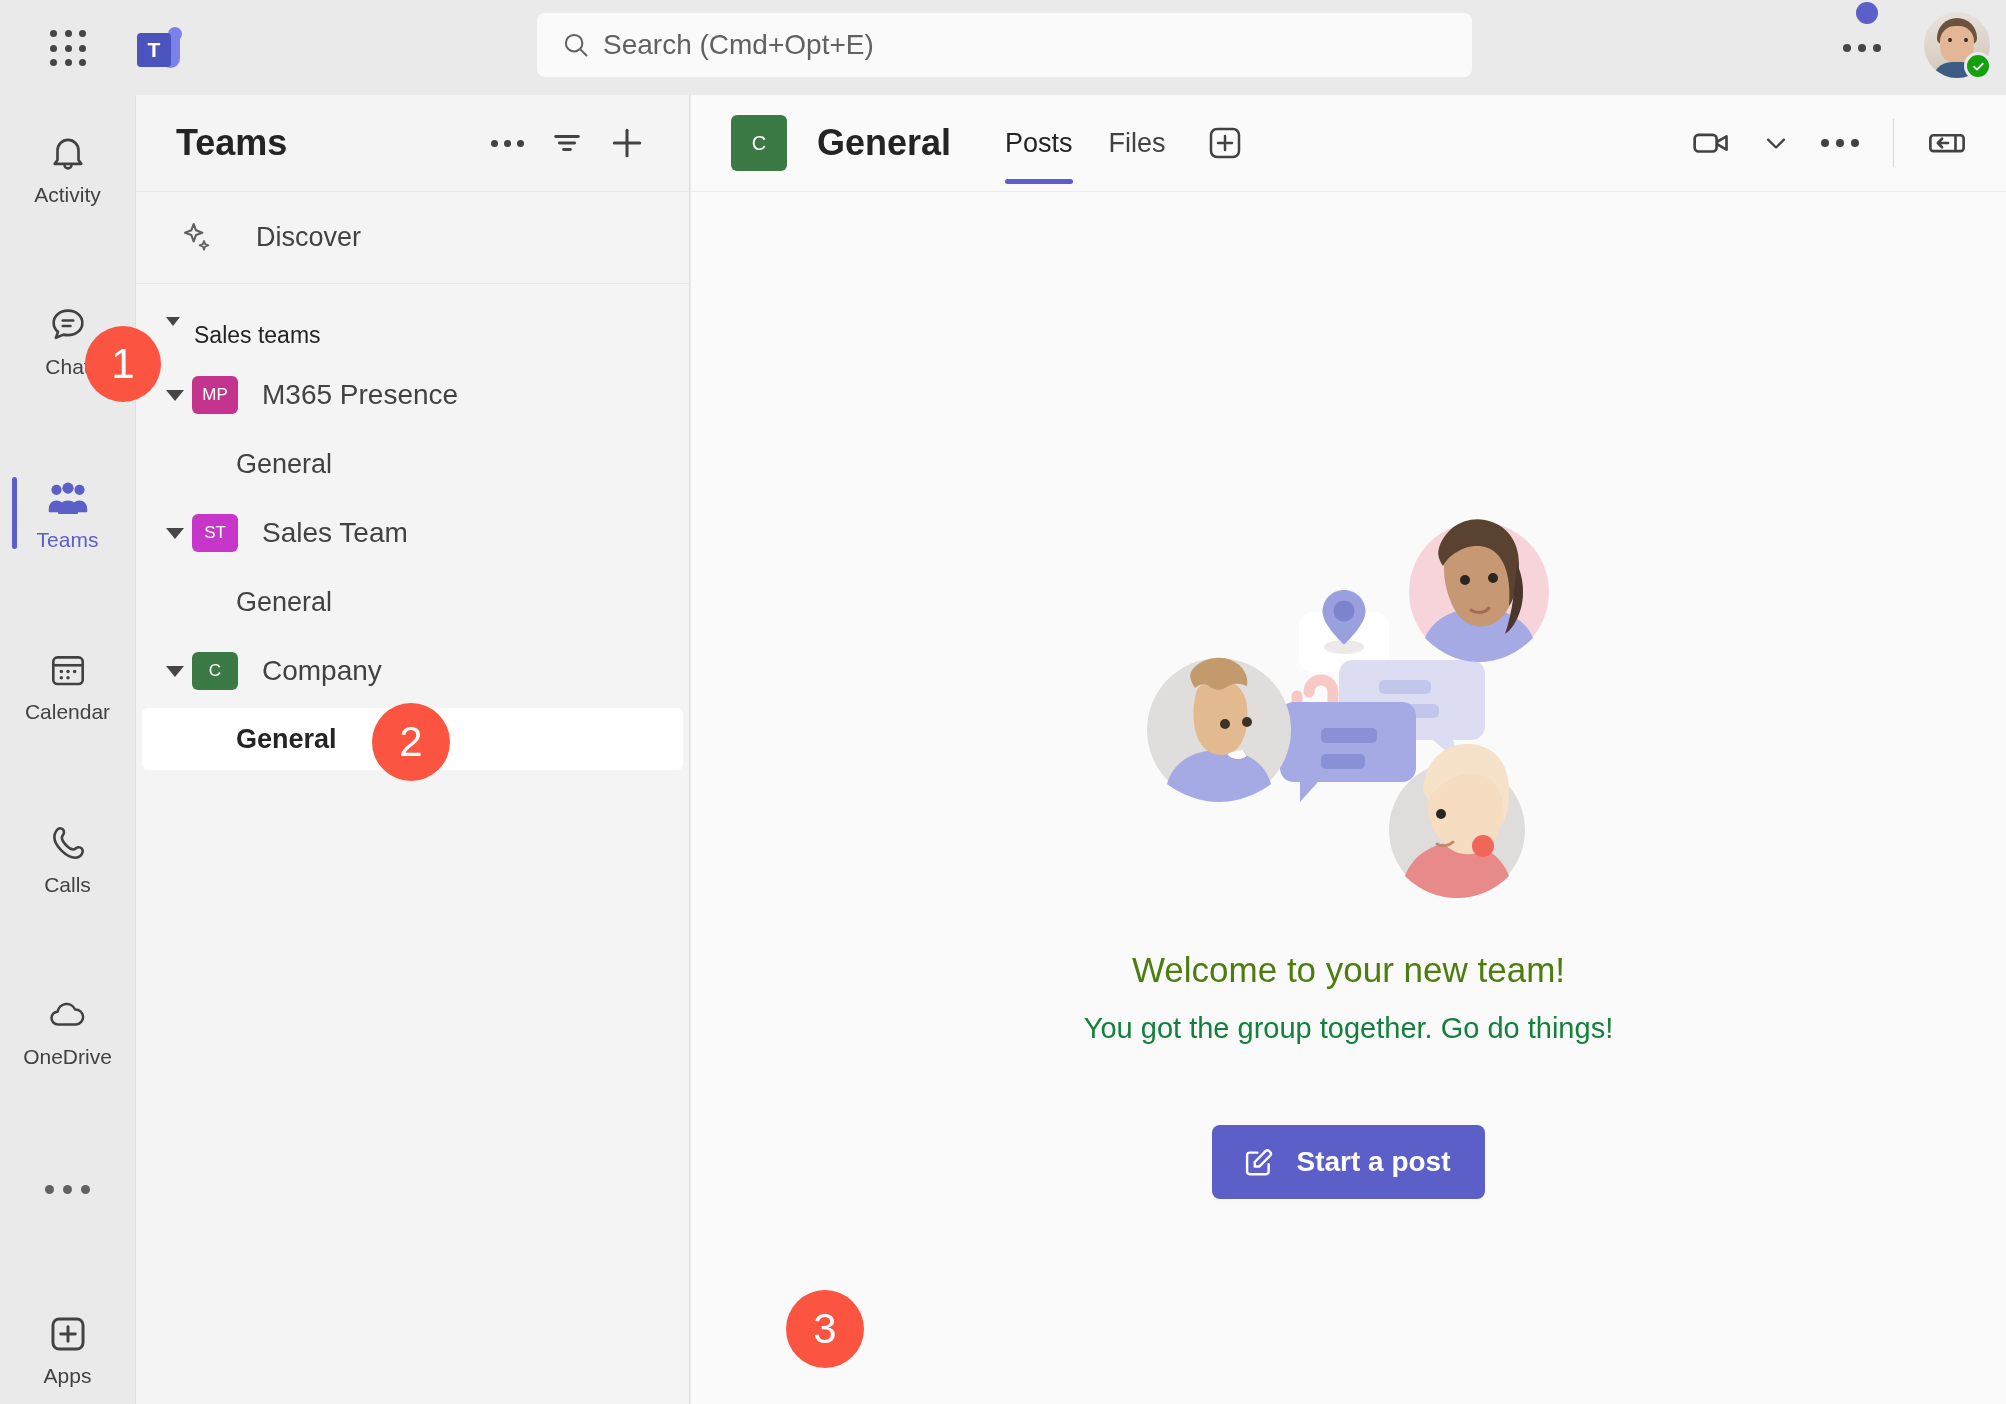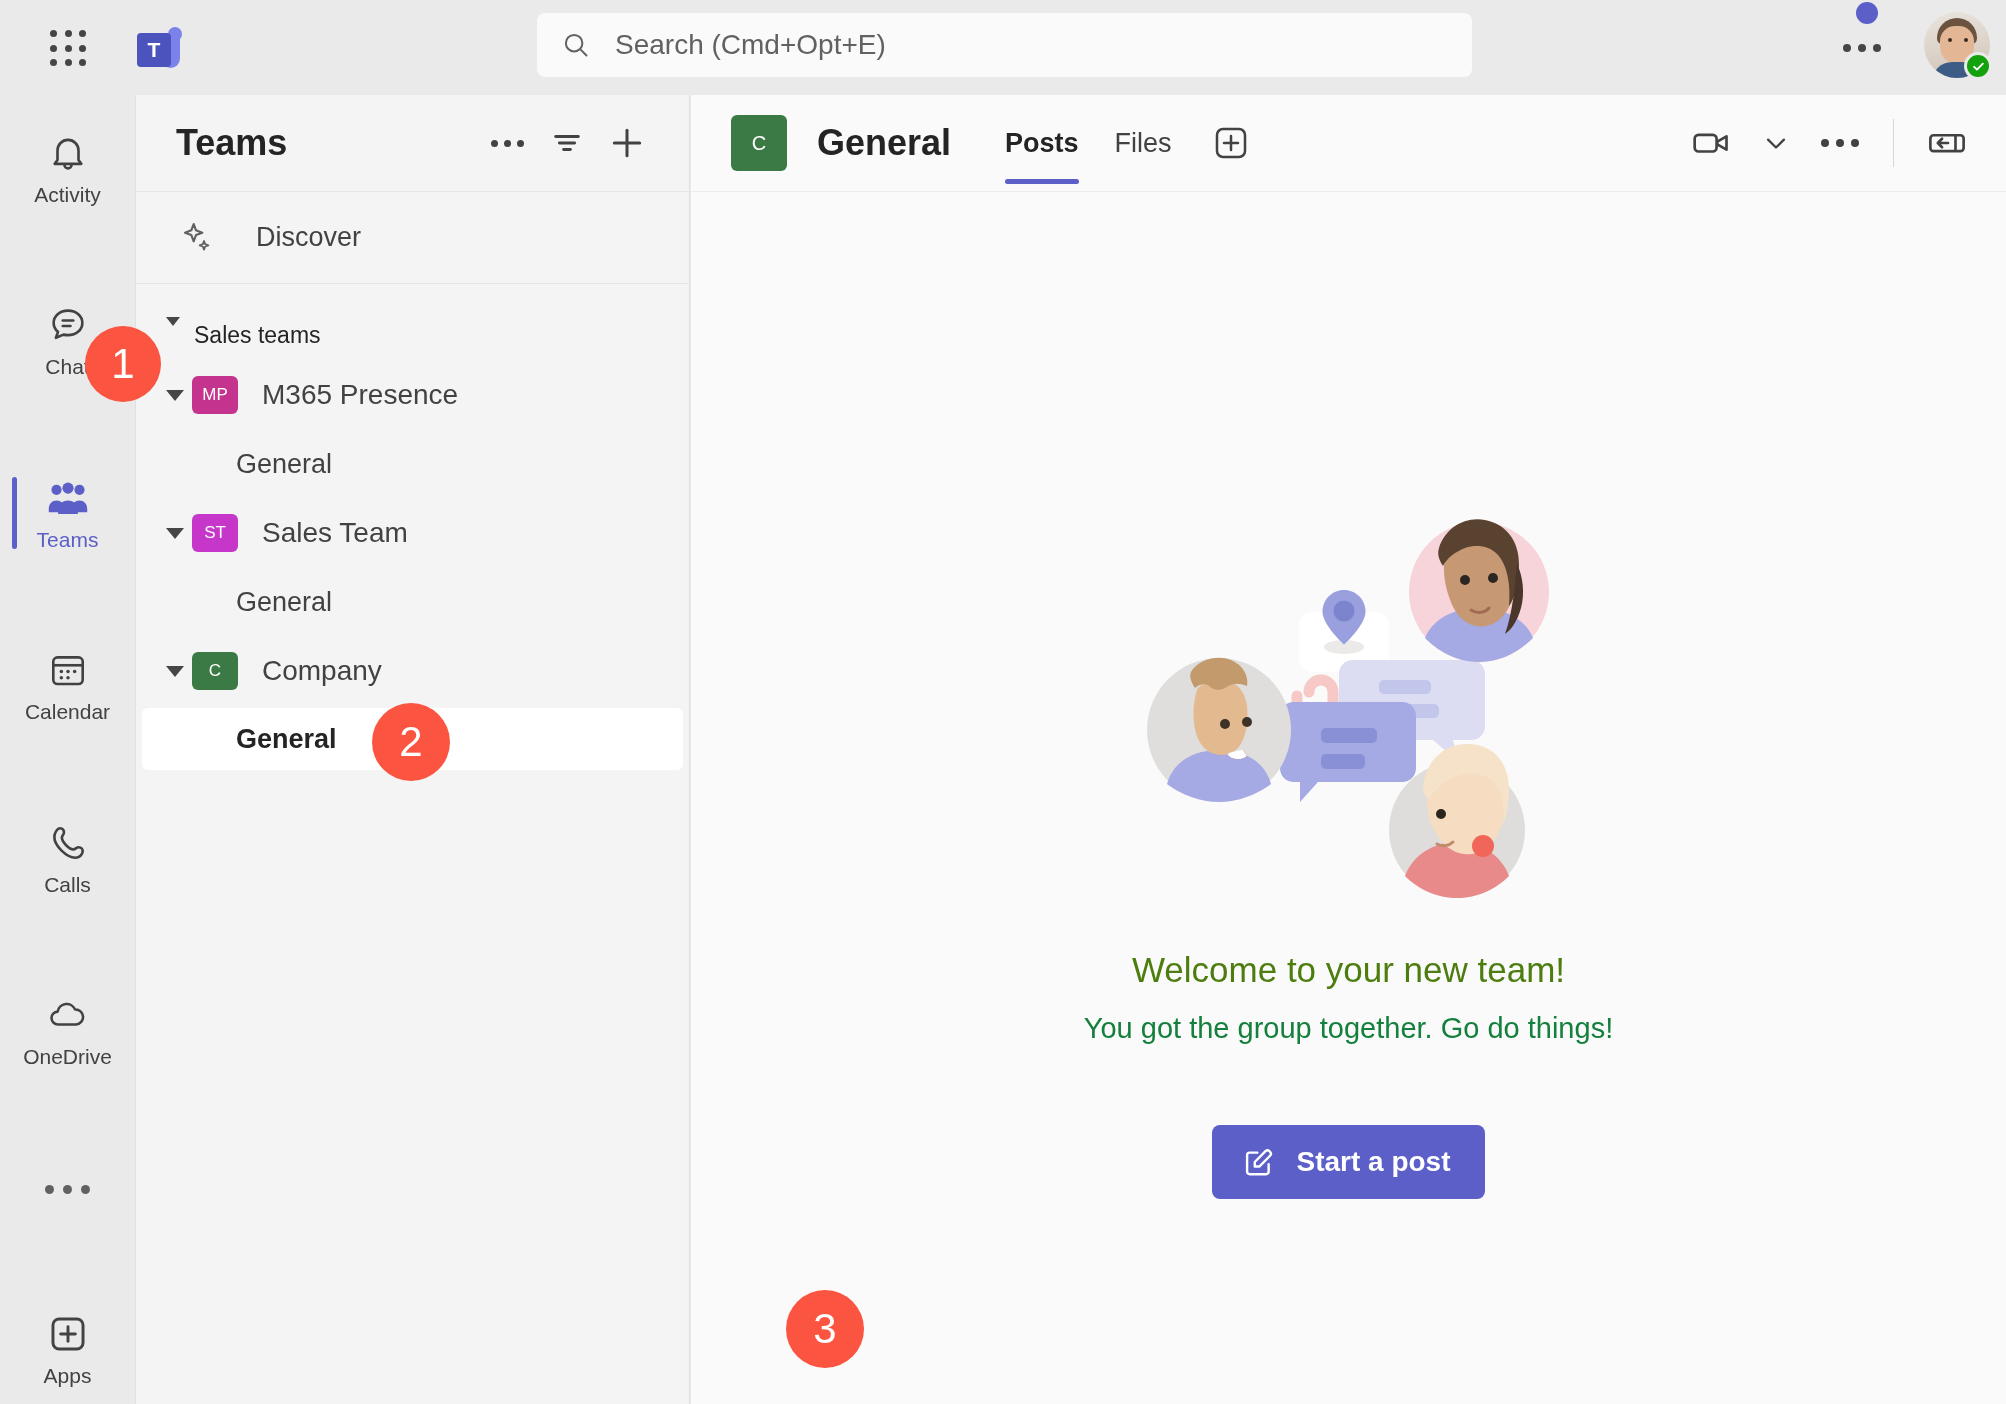--- a/index.html
+++ b/index.html
@@ -26,21 +26,21 @@
     display: flex; align-items: center; justify-content: center; font-family: "Liberation Sans", sans-serif; }
   .tl-j { position: absolute; left: 26px; top: 13px; width: 19px; height: 30px; background: #7B83EB;
     border-radius: 0 0 10px 10px; }
   .tl-dot { position: absolute; left: 33px; top: 2px; width: 14px; height: 14px; border-radius: 50%; background: #7B83EB; }
 
   .searchbar {
     position: absolute; left: 537px; top: 13px; width: 935px; height: 64px;
     background: #FAFAFA; border-radius: 8px; display: flex; align-items: center;
     padding: 0 24px; cursor: text;
   }
-  .searchbar .placeholder { color: #616161; font-size: 28px; margin-left: 24px; }
+  .searchbar .placeholder { color: #616161; font-size: 28px; margin-left: 12px; }
 
   .top-more { position: absolute; right: 118px; top: 32px; width: 52px; height: 32px;
     display: flex; align-items: center; justify-content: center; gap: 7px; cursor: pointer; }
   .top-more i { width: 8px; height: 8px; border-radius: 50%; background: #484644; }
   .top-blue-dot { position: absolute; right: 128px; top: 2px; width: 22px; height: 22px;
     border-radius: 50%; background: #5B5FC7; }
   .avatar-wrap { position: absolute; right: 16px; top: 12px; width: 66px; height: 66px; cursor: pointer; }
   .avatar {
     width: 66px; height: 66px; border-radius: 50%; overflow: hidden; position: relative;
     background: linear-gradient(170deg,#E9E4DF 0%,#DCD3C9 55%,#CDBFB2 100%);
@@ -117,21 +117,21 @@
   
   .main { position: absolute; left: 691px; top: 95px; width: 1315px; height: 1309px; background: #FAFAFA; }
   .main-head { height: 97px; display: flex; align-items: center; padding: 0 30px 0 40px;
     border-bottom: 1px solid #ECECEC; position: relative; }
   .ch-ava { width: 56px; height: 56px; border-radius: 6px; background: #3B7A45; color: #fff;
     font-size: 20px; display: flex; align-items: center; justify-content: center; flex: 0 0 auto; }
   .ch-title { font-size: 36px; font-weight: 700; color: #242424; margin-left: 30px; }
   .tabs { display: flex; align-items: center; margin-left: 36px; height: 97px; }
   .tab { position: relative; height: 97px; display: flex; align-items: center;
     padding: 0 18px; font-size: 27px; color: #424242; cursor: pointer; }
-  .tab.active { color: #242424; font-weight: 700; }
+  .tab.active { color: #242424; font-weight: 400; }
   .tab.active::after { content: ""; position: absolute; left: 18px; right: 18px; bottom: 8px;
     height: 5px; border-radius: 3px; background: #5B5FC7; }
   .tab-add { width: 42px; height: 42px; margin-left: 20px; display: flex;
     align-items: center; justify-content: center; cursor: pointer; }
   .mh-right { margin-left: auto; display: flex; align-items: center; gap: 6px; }
   .mh-btn { width: 58px; height: 52px; display: flex; align-items: center;
     justify-content: center; cursor: pointer; }
   .mh-dots { display: flex; gap: 7px; }
   .mh-dots i { width: 8px; height: 8px; border-radius: 50%; background: #424242; }
   .mh-div { width: 1px; height: 48px; background: #D6D6D6; margin: 0 18px; }

